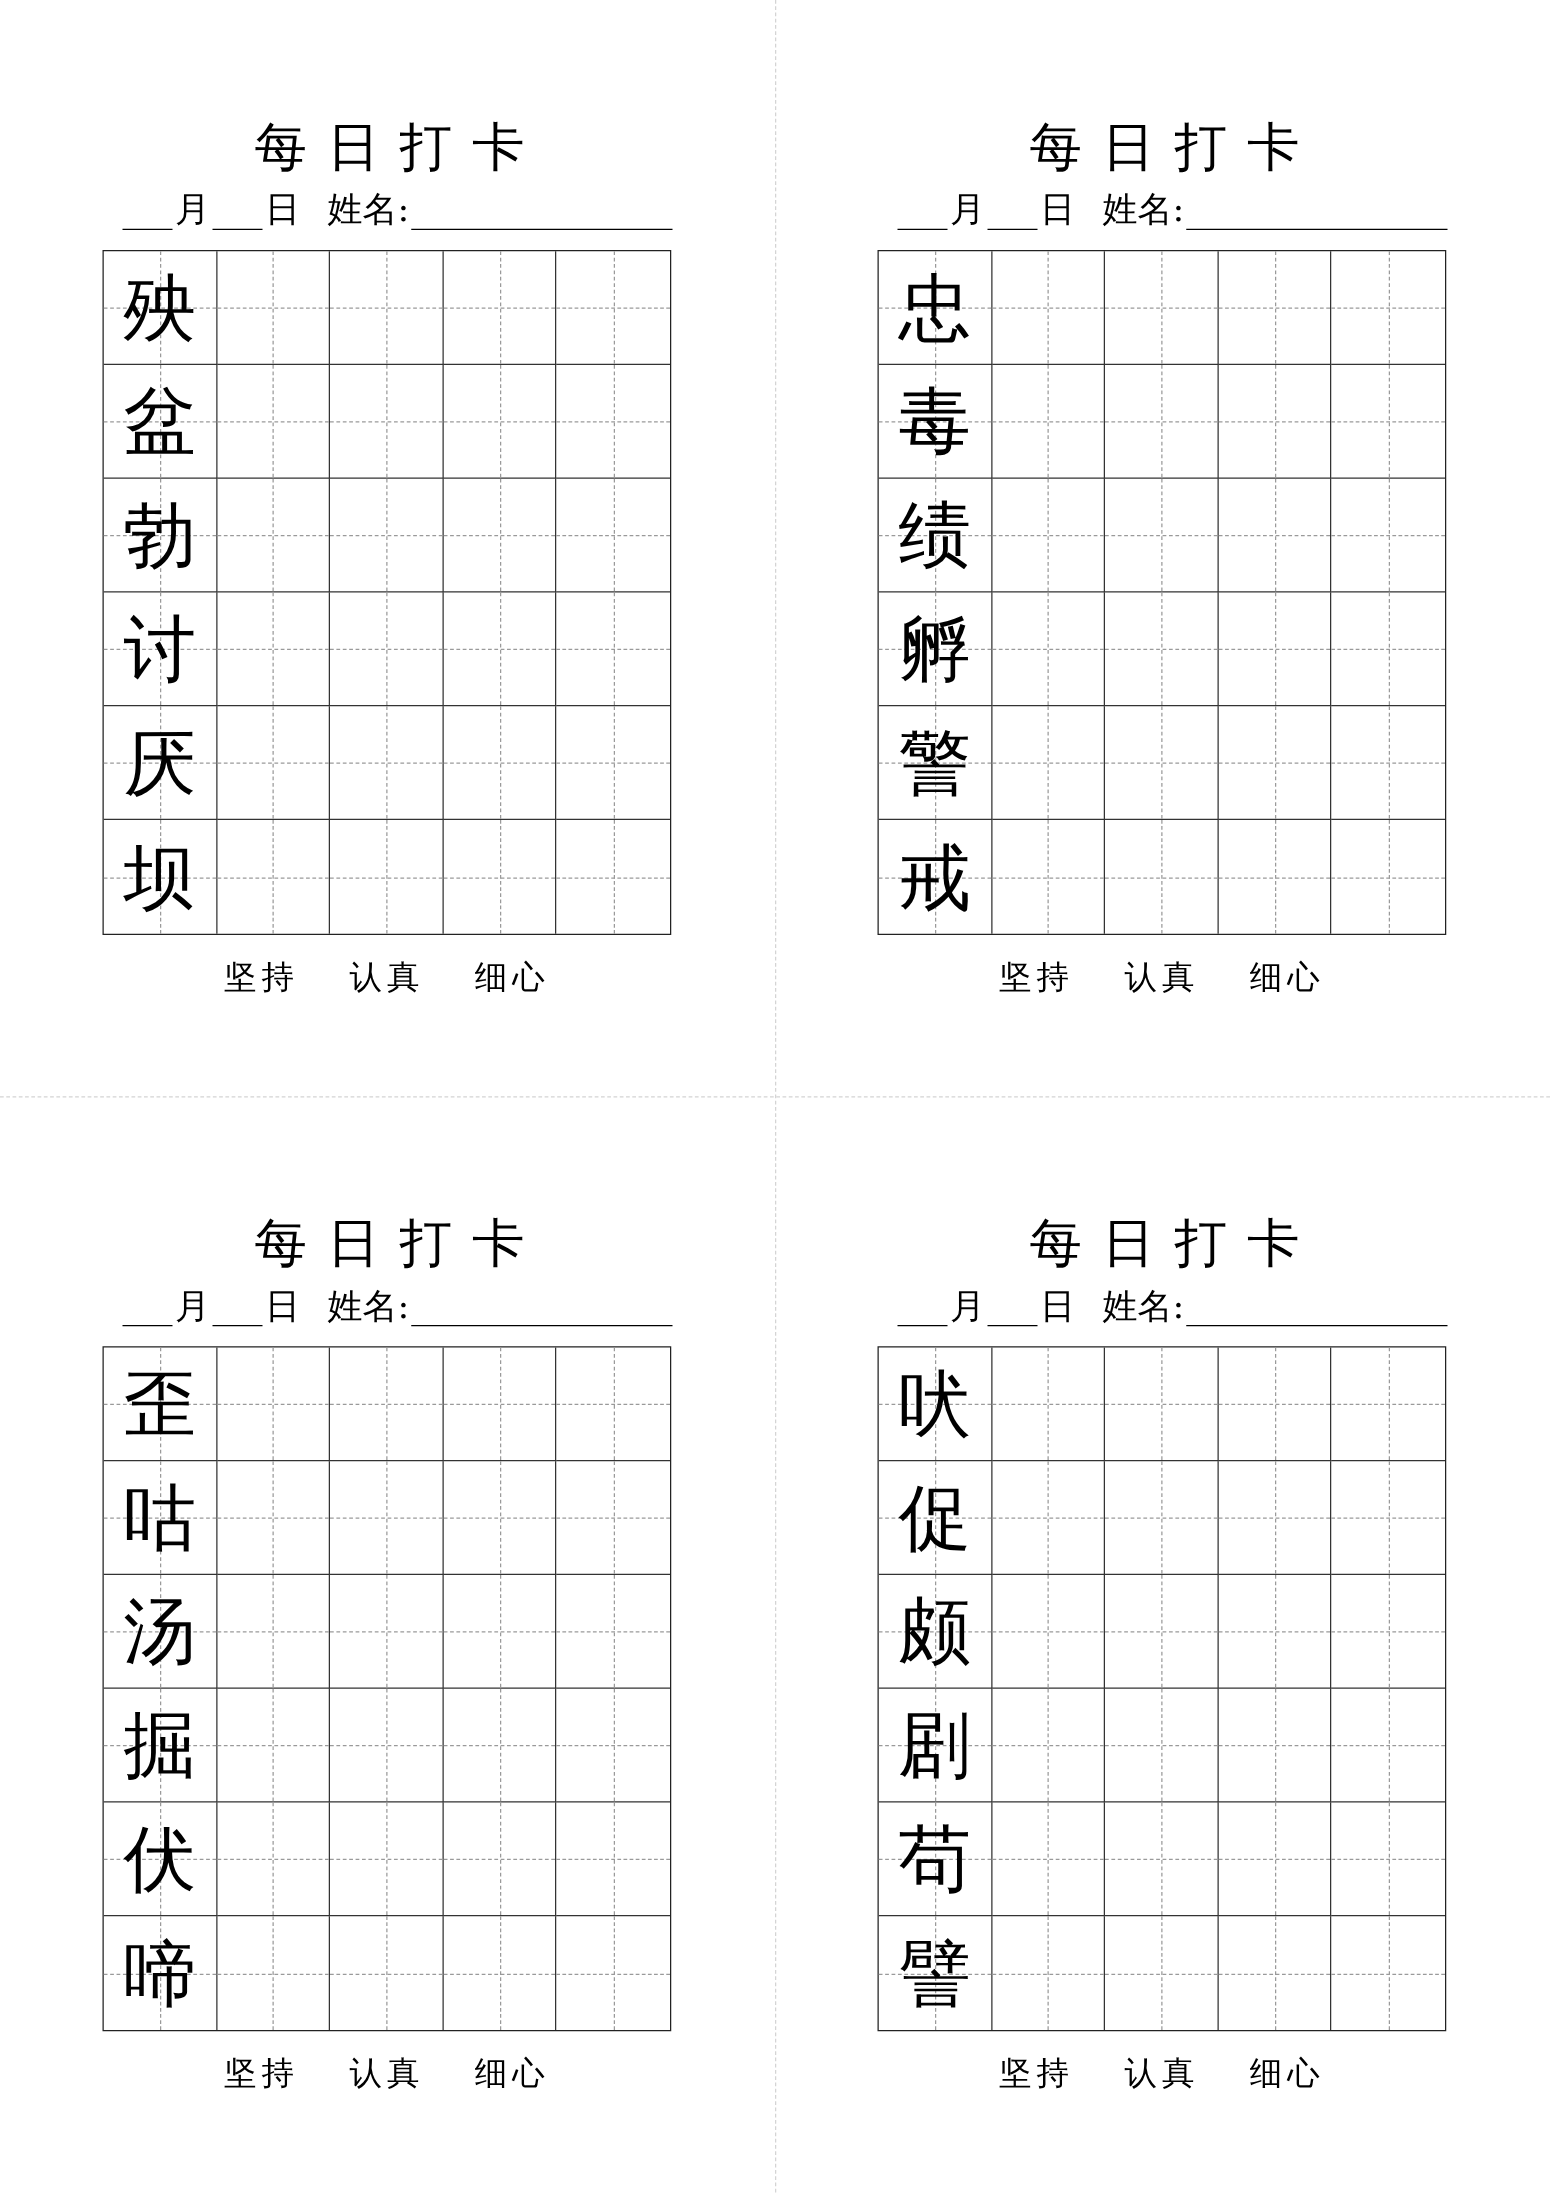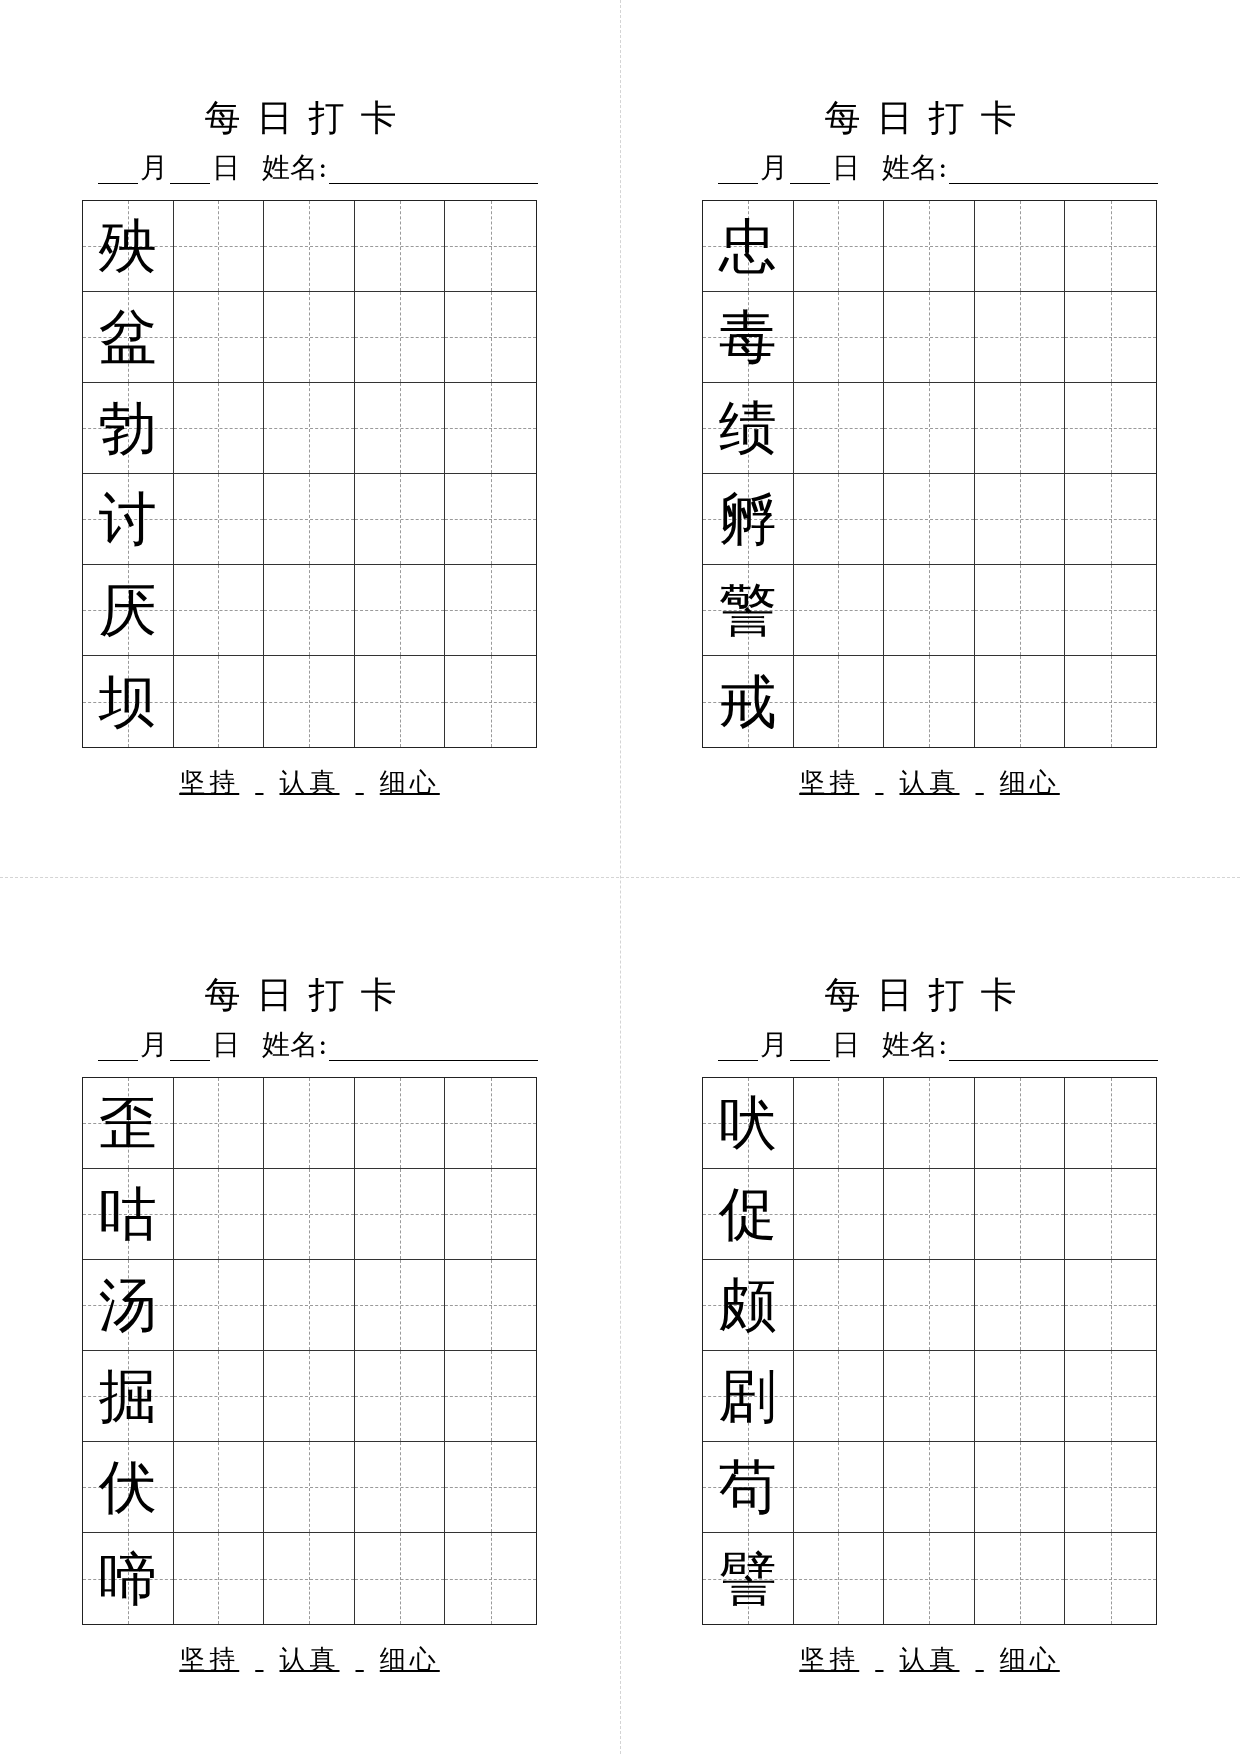--- a/index.html
+++ b/index.html
@@ -7,22 +7,22 @@
          font-family: "DejaVu Serif", "Liberation Serif", serif; color: #000; }
   .divider-v { position: absolute; left: 620px; top: 0; width: 0; height: 1754px;
                border-left: 1px dashed #d4d4d4; }
   .divider-h { position: absolute; left: 0; top: 877px; width: 1240px; height: 0;
                border-top: 1px dashed #d4d4d4; }
   .card { position: absolute; width: 620px; height: 877px; }
   .card.c0 { left: 0; top: 0; }
   .card.c1 { left: 620px; top: 0; }
   .card.c2 { left: 0; top: 877px; }
   .card.c3 { left: 620px; top: 877px; }
-  .title { position: absolute; left: 73px; width: 455px; top: 92px; height: 52px;
-           text-align: center; font-size: 36px; line-height: 52px; letter-spacing: 16px;
+  .title { position: absolute; left: 84px; width: 455px; top: 92px; height: 52px;
+           text-align: center; font-size: 42px; line-height: 52px; letter-spacing: 16px;
            padding-left: 16px; box-sizing: border-box; }
   .meta { position: absolute; left: 98px; top: 150px; width: 440px; height: 36px;
           font-size: 28px; line-height: 36px; white-space: nowrap; display: flex; align-items: flex-end; }
   .blank { display: inline-block; border-bottom: 1.5px solid #000; height: 30px; margin-bottom: 2px; }
   .blank.short { width: 40px; }
   .blank.long { flex: 1; }
   .meta .lbl { padding: 0 2px; }
   .meta .gap { display: inline-block; width: 18px; }
   .grid { position: absolute; left: 82px; top: 200px; width: 455px; height: 548px;
           border: 1.5px solid #222; box-sizing: border-box;
@@ -31,21 +31,21 @@
           box-sizing: border-box; }
   .cell.last-col { border-right: none; }
   .cell.last-row { border-bottom: none; }
   .cell::before { content: ""; position: absolute; left: 50%; top: 0; bottom: 0;
                   border-left: 1px dashed #9a9a9a; }
   .cell::after { content: ""; position: absolute; top: 50%; left: 0; right: 0;
                  border-top: 1px dashed #9a9a9a; }
   .cell .ch { position: absolute; inset: 0; display: flex; align-items: center; justify-content: center;
               font-size: 58px; line-height: 1; z-index: 1; }
   .motto { position: absolute; left: 82px; width: 455px; top: 762px; height: 40px;
-           text-align: center; font-size: 26px; line-height: 40px; white-space: nowrap; text-decoration: underline; }
+           text-align: center; font-size: 26px; line-height: 40px; white-space: nowrap; }
   .motto span { margin: 0 16px; letter-spacing: 4px; }
 </style>
 </head>
 <body>
 
 <div class="divider-v"></div>
 <div class="divider-h"></div>
 
 <div id="cards">
     <div class="card c0">

